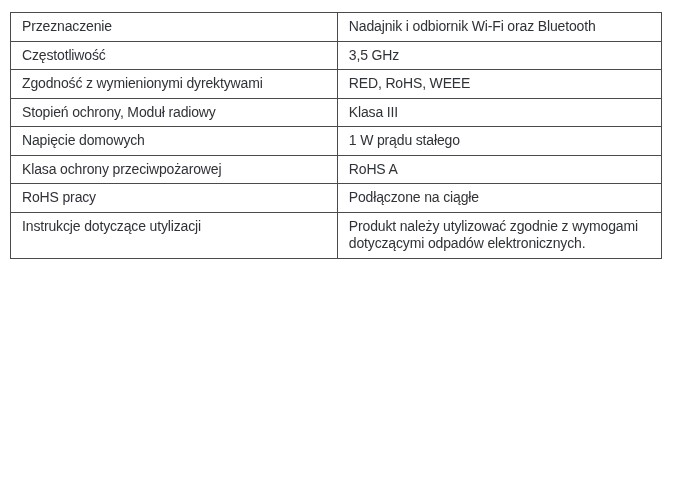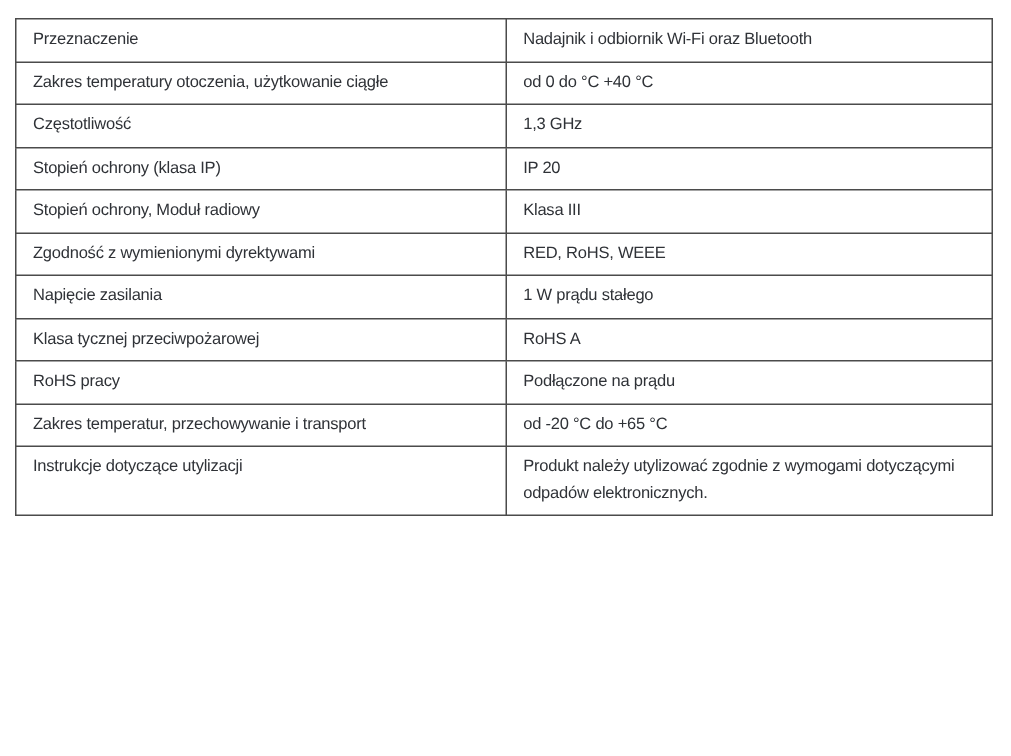--- a/index.html
+++ b/index.html
@@ -22,21 +22,21 @@
     left: 10px;
     top: 12px;
     width: 652px;
     border-collapse: collapse;
     table-layout: fixed;
   }
   .spec-table td {
     border: 1.5px solid #4b4b4b;
     vertical-align: top;
     padding: 5px 10px 5px 11px;
-    font-size: 11px;
+    font-size: 14px;
     line-height: 17.5px;
     color: #2f3237;
     letter-spacing: -0.15px;
     word-wrap: break-word;
   }
   .spec-table col.c-label { width: 50.2%; }
   .spec-table col.c-value { width: 49.8%; }
   .spec-table td.label-cell { }
   .spec-table td.value-cell { }
 </style>
@@ -48,54 +48,42 @@
     <colgroup>
       <col class="c-label">
       <col class="c-value">
     </colgroup>
     <tbody>
       <tr>
         <td class="label-cell">Przeznaczenie</td>
         <td class="value-cell">Nadajnik i odbiornik Wi-Fi oraz Bluetooth</td>
       </tr>
       <tr>
-        <td class="label-cell">Zakres temperatury otoczenia, użytkowanie ciągłe</td>
-        <td class="value-cell">od 0 do °C +40 °C</td>
+        <td class="label-cell">Częstotliwość</td>
+        <td class="value-cell">3,5 GHz</td>
       </tr>
       <tr>
-        <td class="label-cell">Częstotliwość</td>
-        <td class="value-cell">1,3 GHz</td>
-      </tr>
-      <tr>
-        <td class="label-cell">Stopień ochrony (klasa IP)</td>
-        <td class="value-cell">IP 20</td>
+        <td class="label-cell">Zgodność z wymienionymi dyrektywami</td>
+        <td class="value-cell">RED, RoHS, WEEE</td>
       </tr>
       <tr>
         <td class="label-cell">Stopień ochrony, Moduł radiowy</td>
         <td class="value-cell">Klasa III</td>
       </tr>
       <tr>
-        <td class="label-cell">Zgodność z wymienionymi dyrektywami</td>
-        <td class="value-cell">RED, RoHS, WEEE</td>
-      </tr>
-      <tr>
-        <td class="label-cell">Napięcie zasilania</td>
+        <td class="label-cell">Napięcie domowych</td>
         <td class="value-cell">1 W prądu stałego</td>
       </tr>
       <tr>
-        <td class="label-cell">Klasa tycznej przeciwpożarowej</td>
+        <td class="label-cell">Klasa ochrony przeciwpożarowej</td>
         <td class="value-cell">RoHS A</td>
       </tr>
       <tr>
         <td class="label-cell">RoHS pracy</td>
-        <td class="value-cell">Podłączone na prądu</td>
-      </tr>
-      <tr>
-        <td class="label-cell">Zakres temperatur, przechowywanie i transport</td>
-        <td class="value-cell">od -20 °C do +65 °C</td>
+        <td class="value-cell">Podłączone na ciągłe</td>
       </tr>
       <tr>
         <td class="label-cell">Instrukcje dotyczące utylizacji</td>
         <td class="value-cell">Produkt należy utylizować zgodnie z wymogami dotyczącymi odpadów elektronicznych.</td>
       </tr>
     </tbody>
   </table>
 </div>
 
 </body></html>

